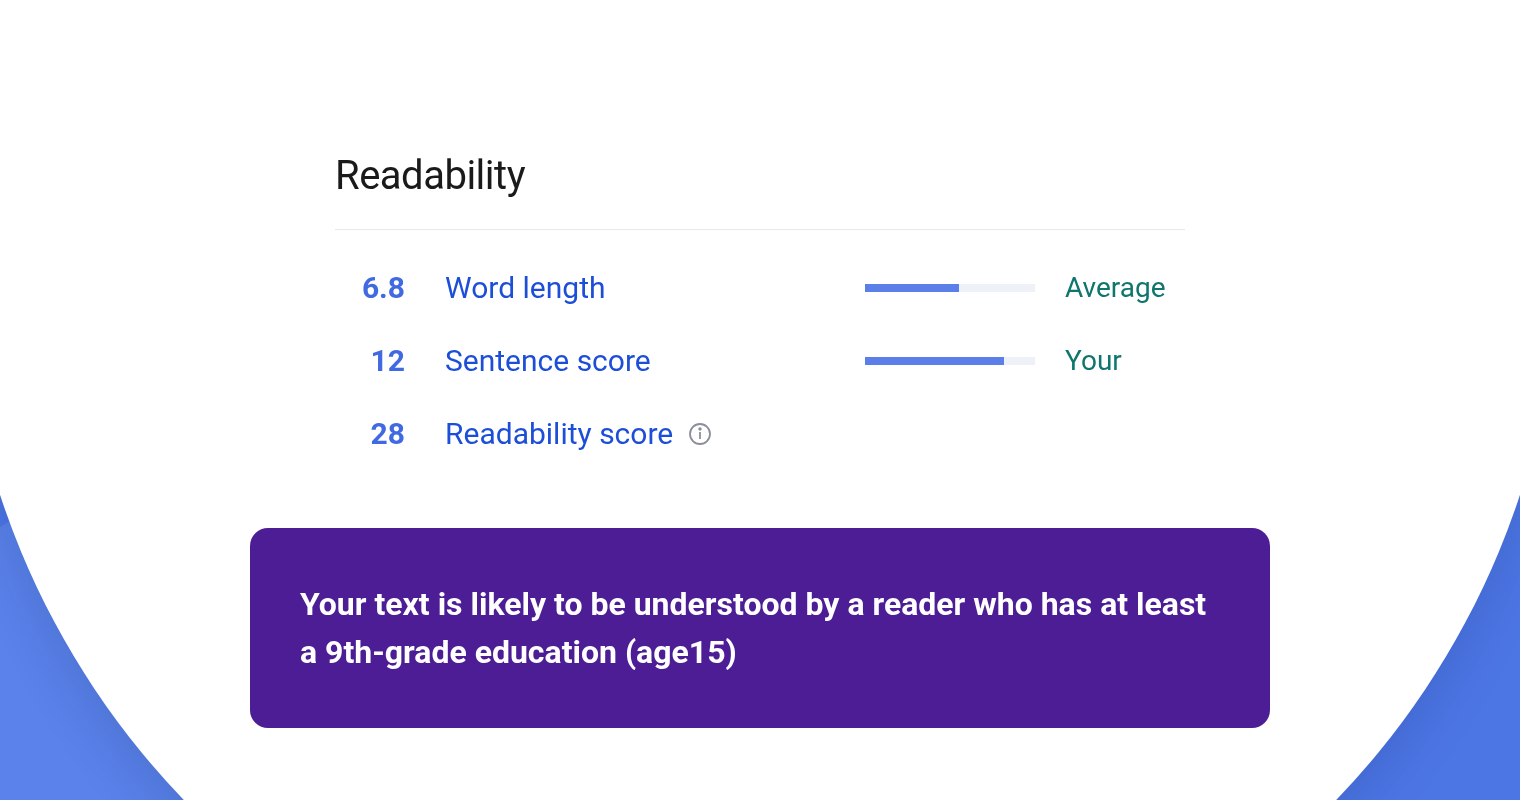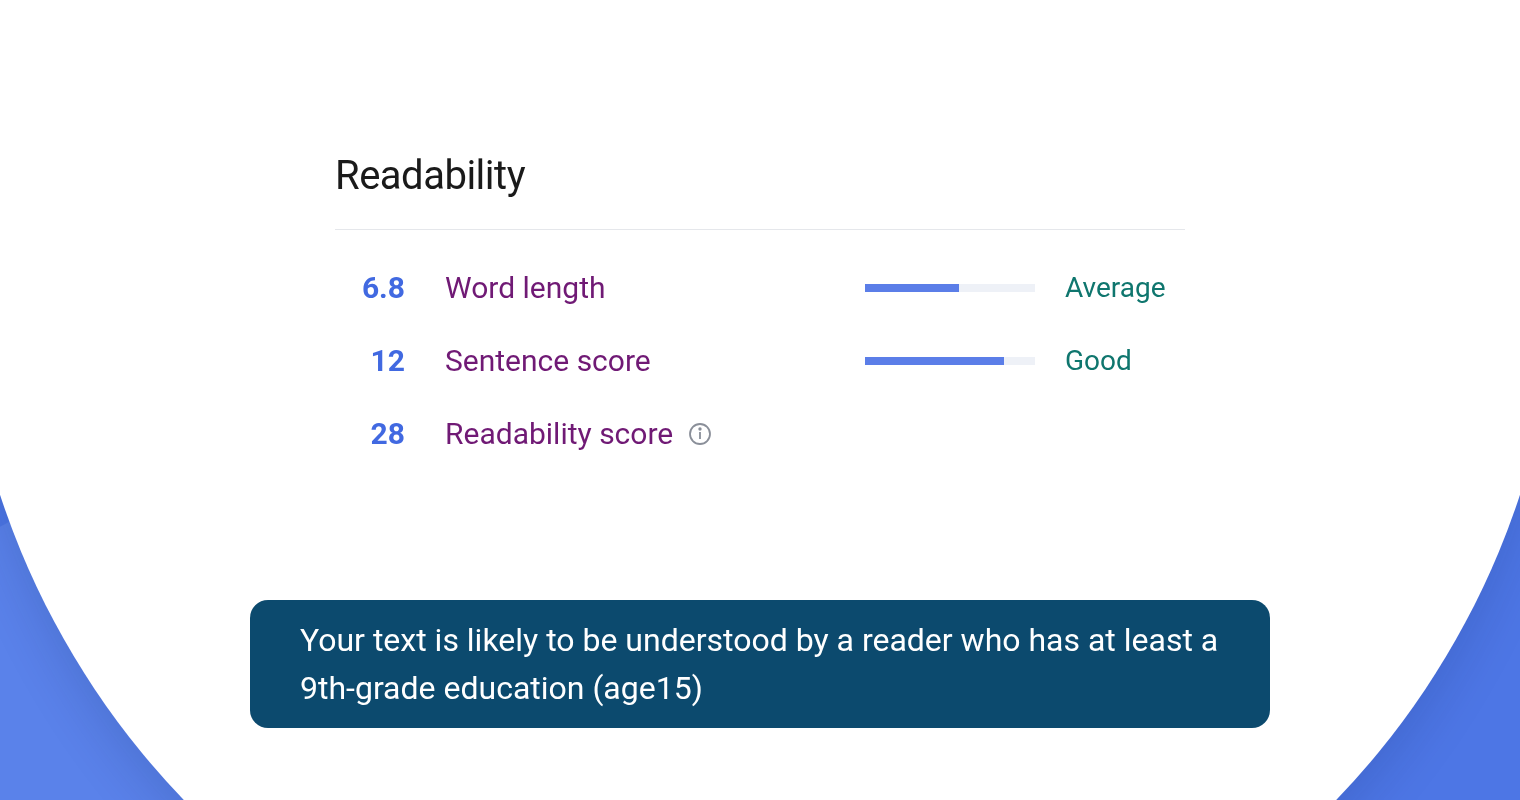--- a/index.html
+++ b/index.html
@@ -95,21 +95,21 @@
       width: 110px;
       text-align: right;
       font-size: 30px;
       font-weight: 700;
       color: #4169e1;
       padding-right: 40px;
     }
     .metric-label {
       font-size: 30px;
       font-weight: 400;
-      color: #701a75;
+      color: #1d4ed8;
       flex: 1;
       display: flex;
       align-items: center;
     }
     .progress-track {
       width: 170px;
       height: 8px;
       background: #eef1f7;
       position: relative;
       margin-right: 30px;
@@ -128,26 +128,26 @@
       display: inline-flex;
       margin-left: 15px;
       color: #8a8f99;
     }
     .summary-banner {
       position: absolute;
       bottom: 72px;
       left: 50%;
       transform: translateX(-50%);
       width: 1020px;
-      background: #0c4a6e;
+      background: #4c1d95;
       border-radius: 18px;
-      padding: 16px 50px;
+      padding: 52px 50px;
       color: #fff;
       font-size: 32px;
-      font-weight: 400;
+      font-weight: 700;
       line-height: 1.5;
     }
   </style>
 </head>
 <body>
 
 <div class="bg-shape-1"></div>
 <div class="bg-shape-2"></div>
 <div class="bg-shape-3"></div>
 
@@ -165,21 +165,21 @@
       </div>
       <div class="metric-rating">Average</div>
     </div>
 
     <div class="metric-row">
       <div class="metric-value">12</div>
       <div class="metric-label">Sentence score</div>
       <div class="progress-track">
         <div class="progress-fill" style="width:82%"></div>
       </div>
-      <div class="metric-rating">Good</div>
+      <div class="metric-rating">Your</div>
     </div>
 
     <div class="metric-row">
       <div class="metric-value">28</div>
       <div class="metric-label">
         <span>Readability score</span>
         <span class="info-icon">
           <svg width="24" height="24" viewBox="0 0 24 24" fill="none" stroke="currentColor" stroke-width="1.8">
             <circle cx="12" cy="12" r="10"></circle>
             <line x1="12" y1="10" x2="12" y2="17"></line>

